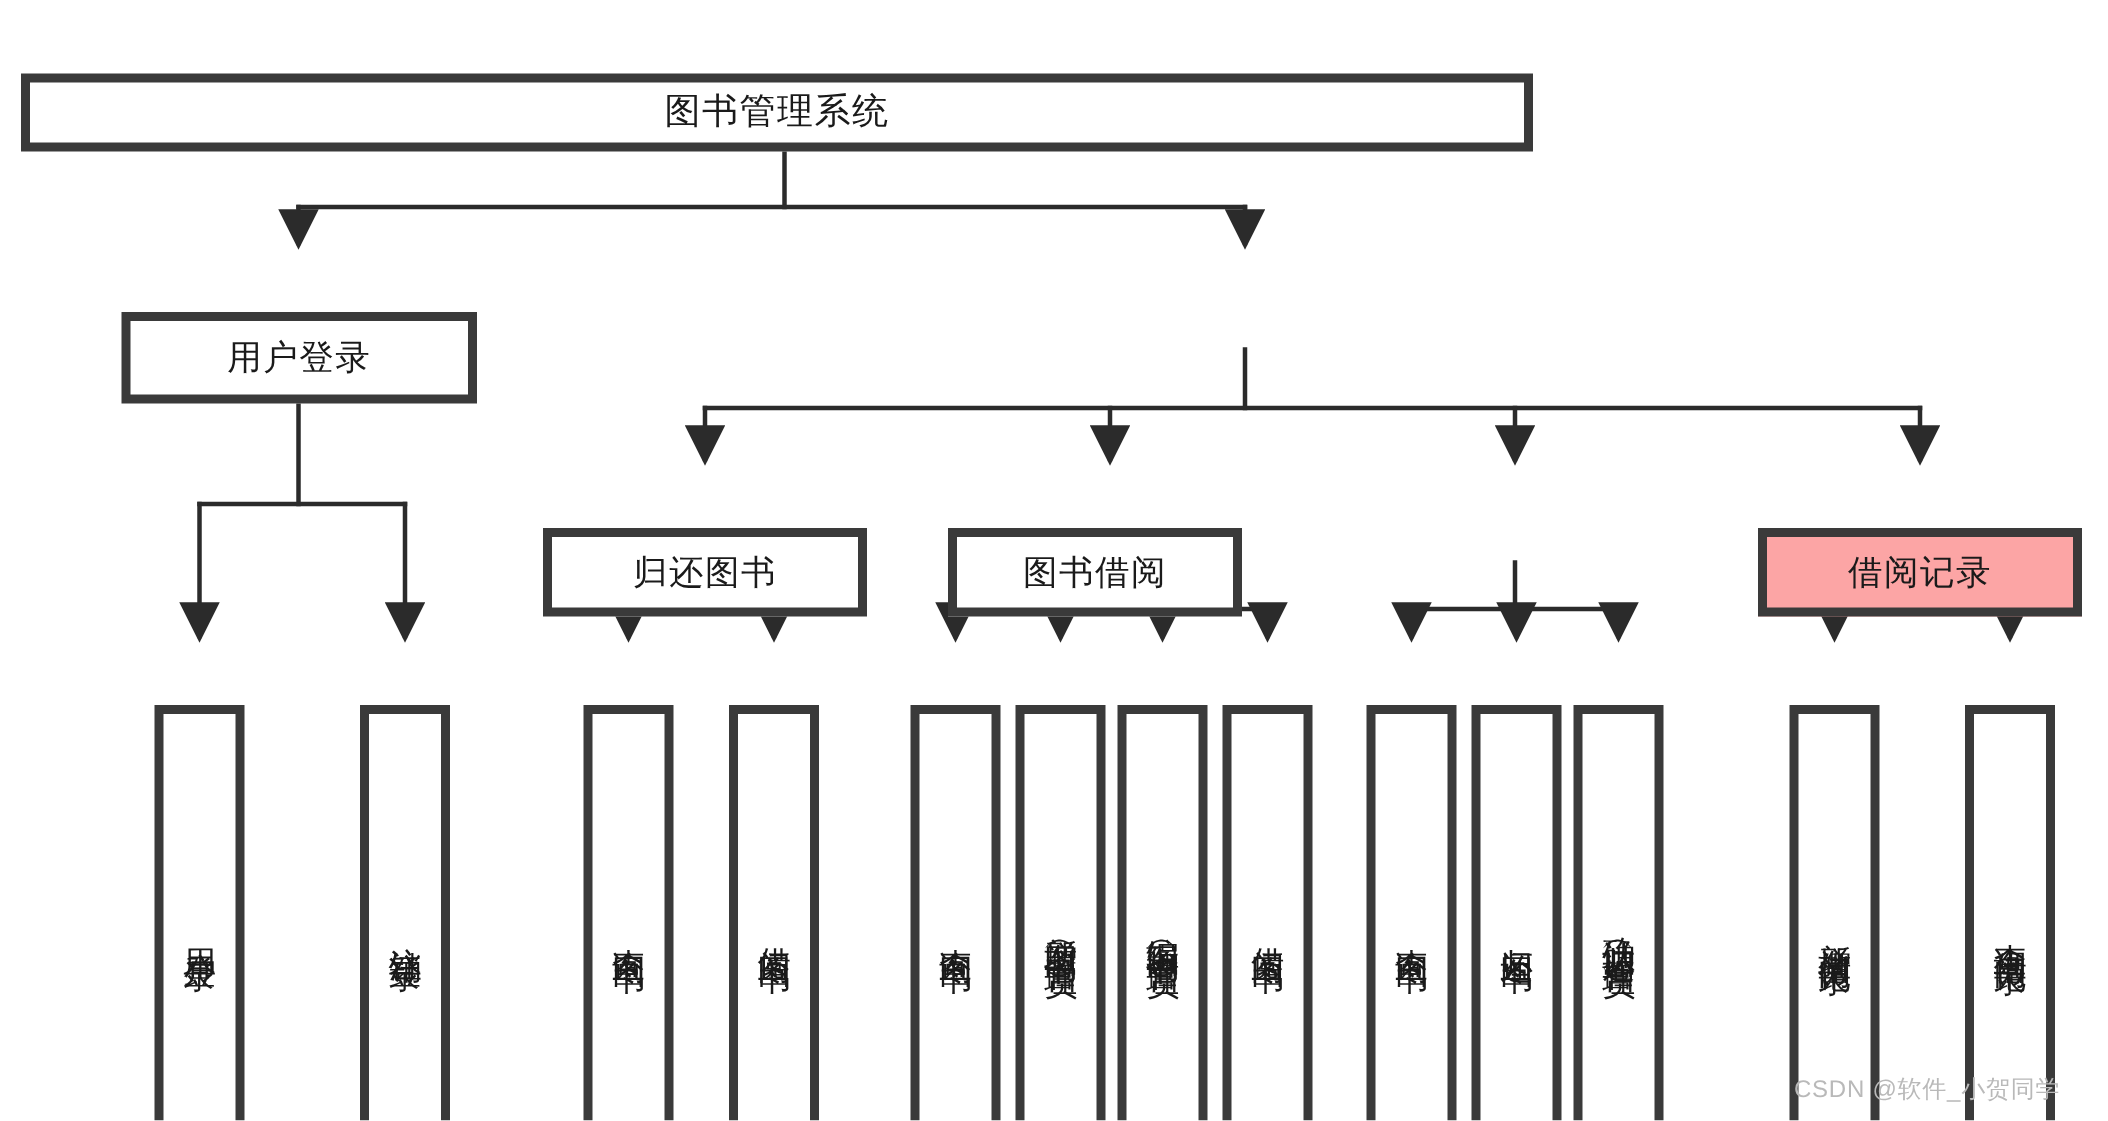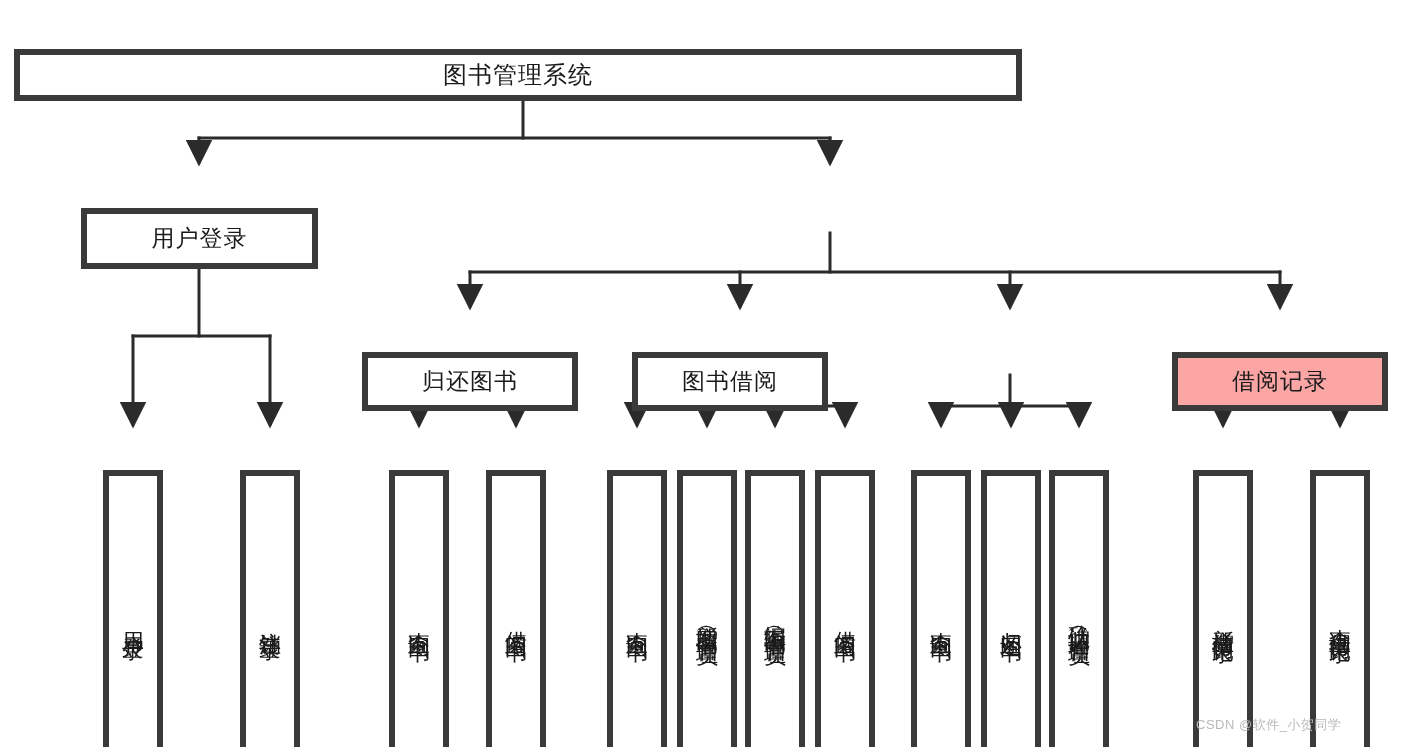--- a/index.html
+++ b/index.html
@@ -59,21 +59,21 @@
   .node.vert .label {
     writing-mode: vertical-rl;
     text-orientation: upright;
     font-size: 22px;
     line-height: 1.1;
     letter-spacing: 3px;
     white-space: nowrap;
   }
   .watermark {
     position: absolute;
-    font-size: 13px;
+    font-size: 16px;
     color: #b9b9b9;
     white-space: nowrap;
     letter-spacing: 0.5px;
   }
 </style>
 </head>
 <body>
 
 <div id="canvas">
 

